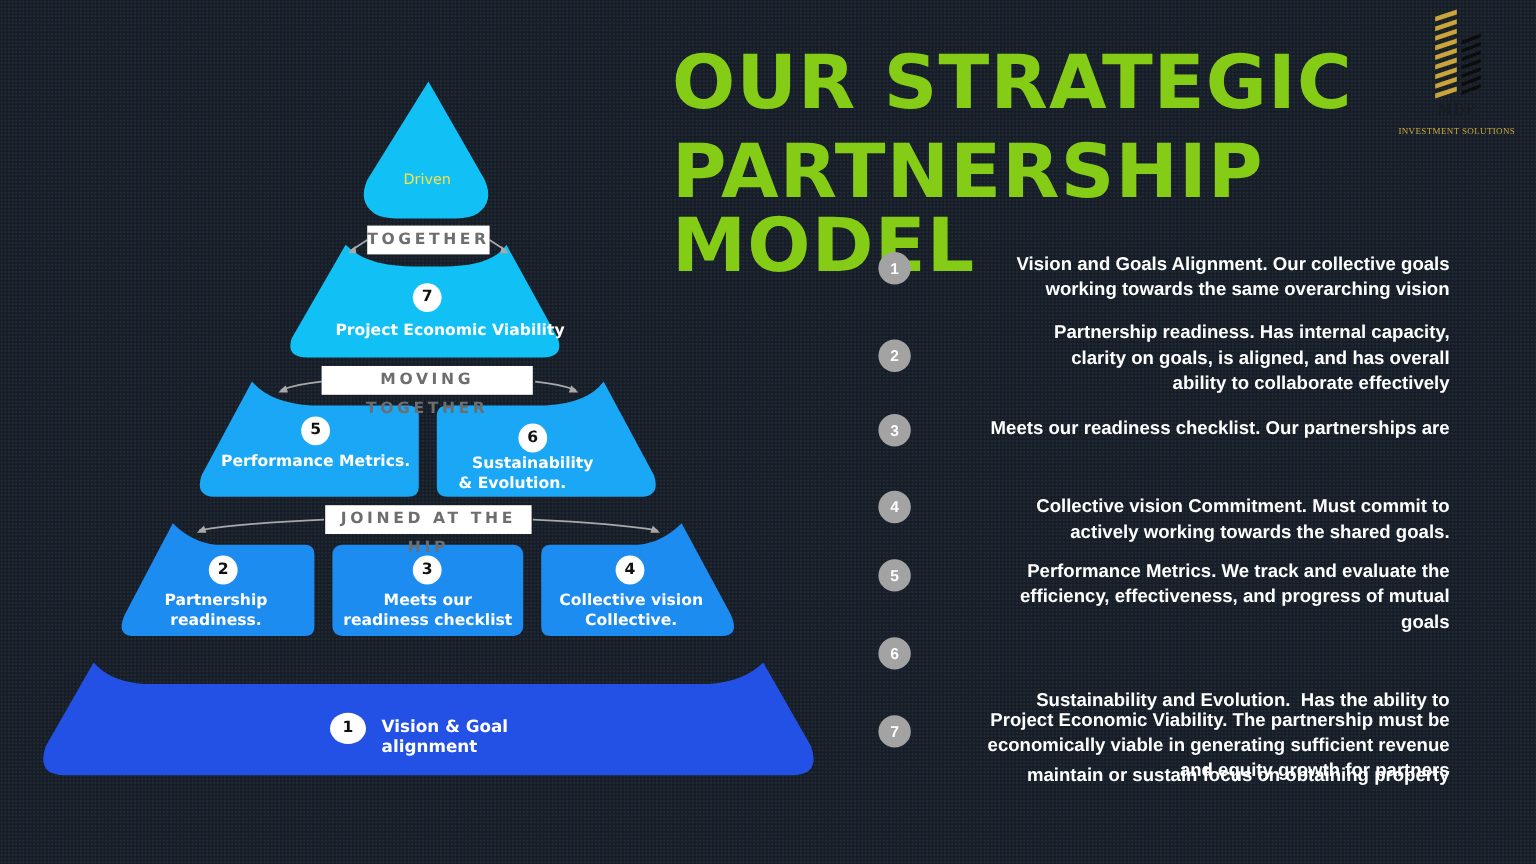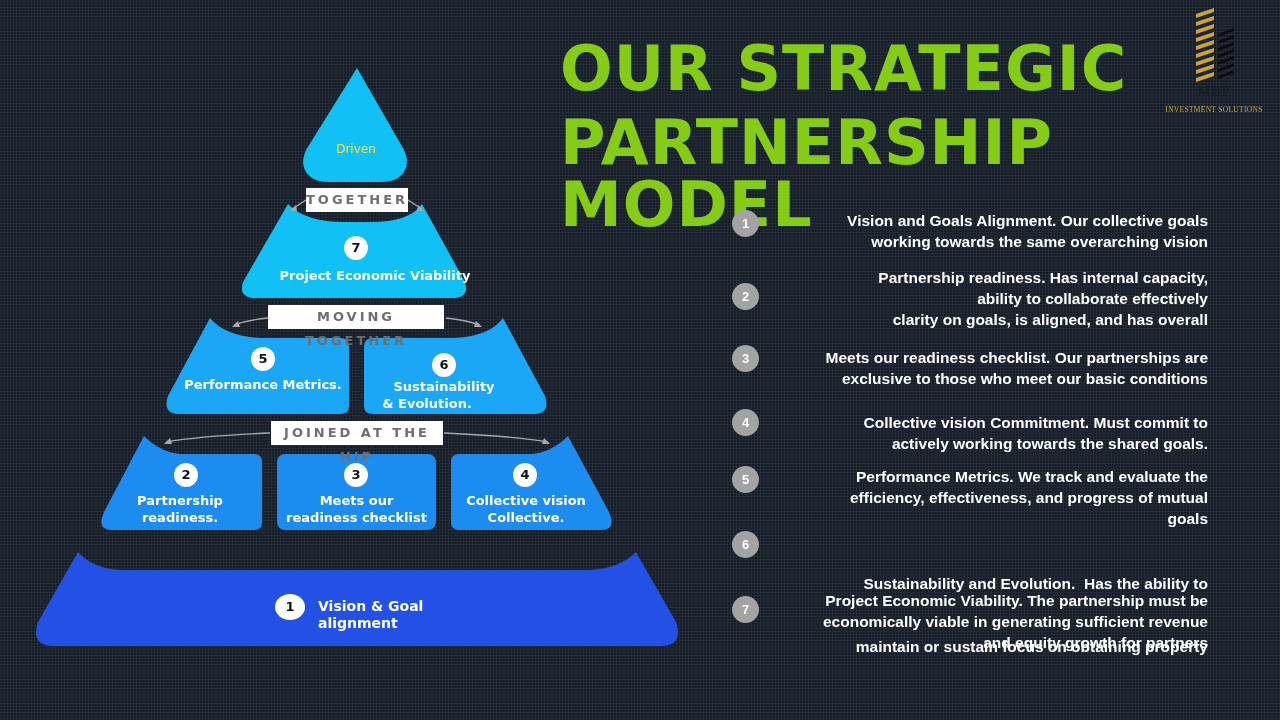--- a/index.html
+++ b/index.html
@@ -154,30 +154,29 @@
   <div class="list-text" style="top:0;">
     <div>Vision and Goals Alignment. Our collective goals</div>
     <div>working towards the same overarching vision</div>
   </div>
 </div>
 
 <div class="list-item" style="top:267px;">
   <div class="list-num" style="top:16px;">2</div>
   <div class="list-text" style="top:0;">
     <div>Partnership readiness.  Has internal capacity,</div>
+    <div>clarity on goals, is aligned, and has overall</div>
     <div>ability to collaborate effectively</div>
-    <div>clarity on goals, is aligned, and has overall</div>
   </div>
 </div>
 
 <div class="list-item" style="top:345px;">
   <div class="list-num" style="top:0;">3</div>
   <div class="list-text" style="top:2px;">
     <div>Meets our readiness checklist.  Our partnerships are</div>
-    <div>exclusive to those who meet our basic conditions</div>
   </div>
 </div>
 
 <div class="list-item" style="top:412px;">
   <div class="list-num" style="top:-3px;">4</div>
   <div class="list-text" style="top:0;">
     <div>Collective vision Commitment. Must commit to</div>
     <div>actively working towards the shared goals.</div>
   </div>
 </div>

